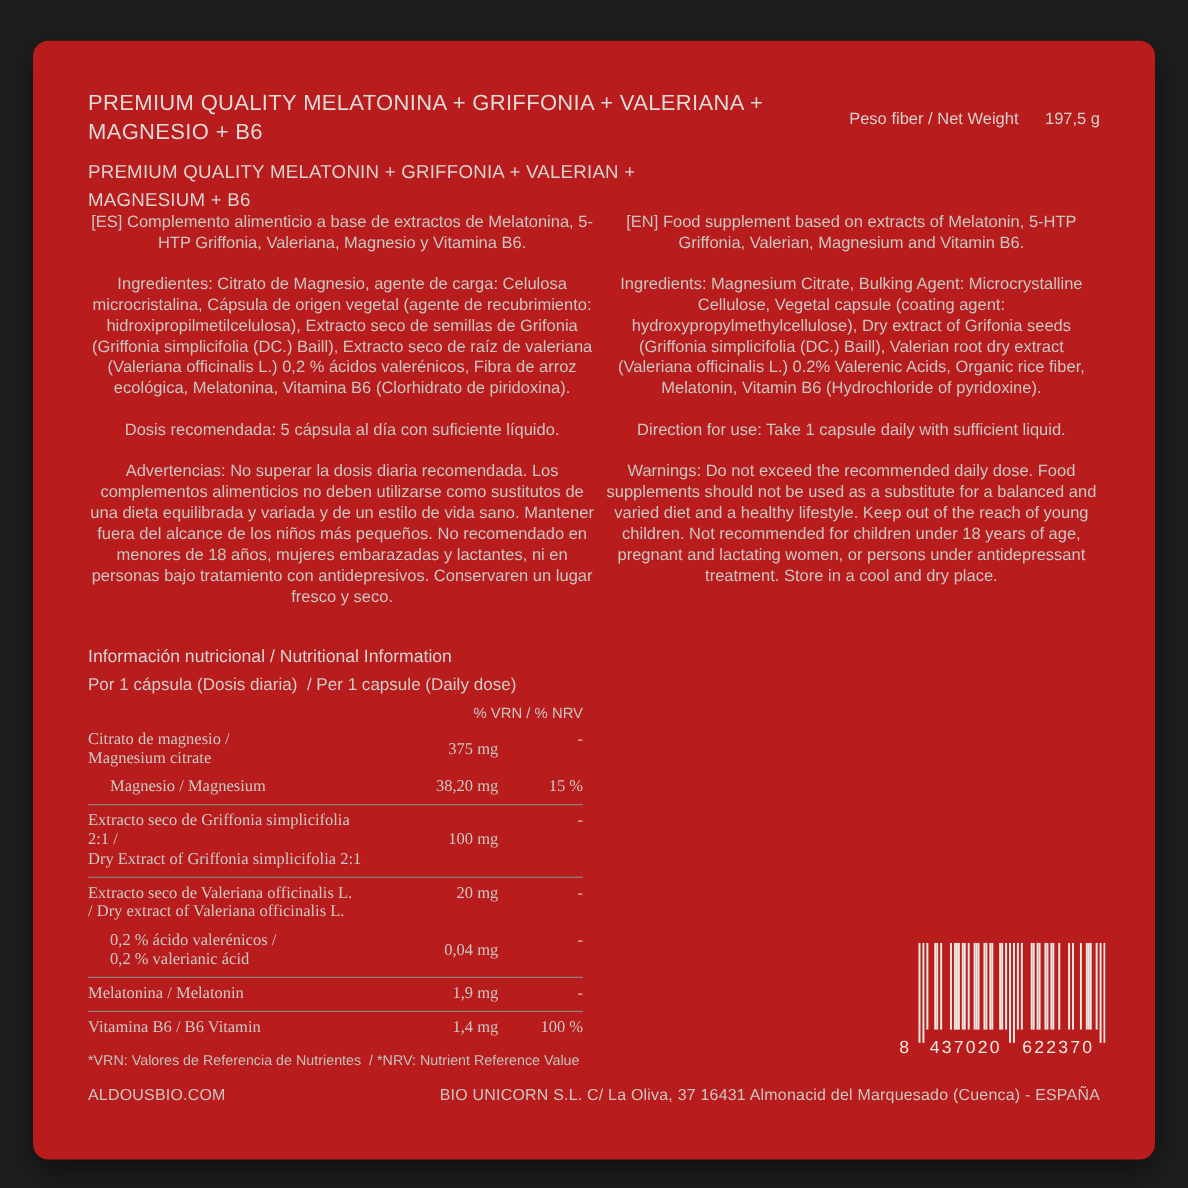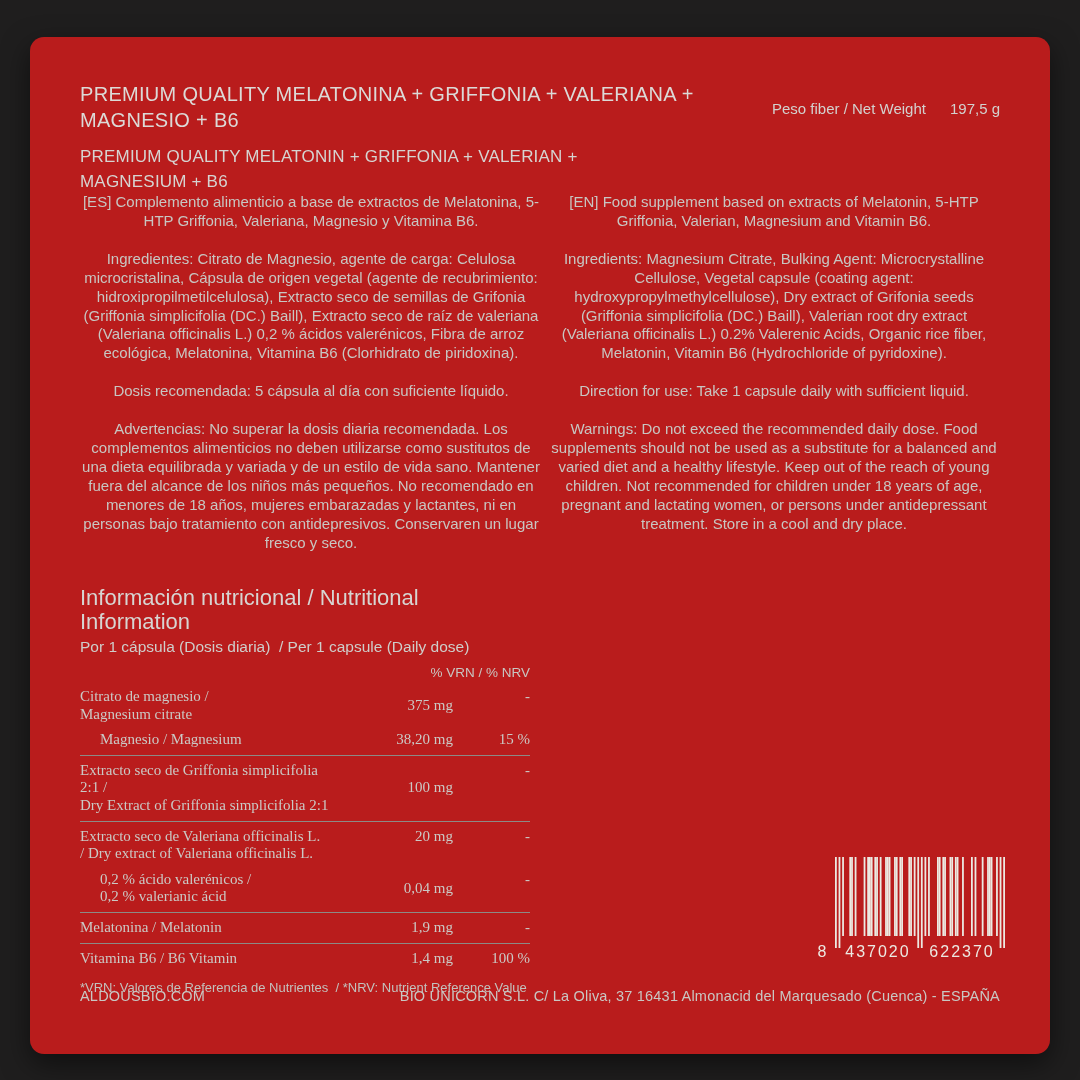--- a/index.html
+++ b/index.html
@@ -43,21 +43,21 @@
   .col-right{width:452px;}
   .col p{
     margin:0 0 19px 0;
     font-size:15px;line-height:18.9px;
     color:#c8c6c2;
   }
   
   .nutrition{position:absolute;left:50px;top:549px;width:450px;}
   .nutrition h3{
     margin:0 0 3px 0;font-weight:400;
-    font-size:22px;line-height:24px;color:#d7d5d2;
+    font-size:16px;line-height:24px;color:#d7d5d2;
   }
   .n-sub{
     font-size:15.5px;line-height:19px;color:#cfcdca;
     white-space:pre-wrap;margin-bottom:9px;
   }
   .n-colhdr{
     text-align:right;font-size:13.5px;color:#c8c6c2;
     margin-bottom:4px;
   }
   .nrow{

